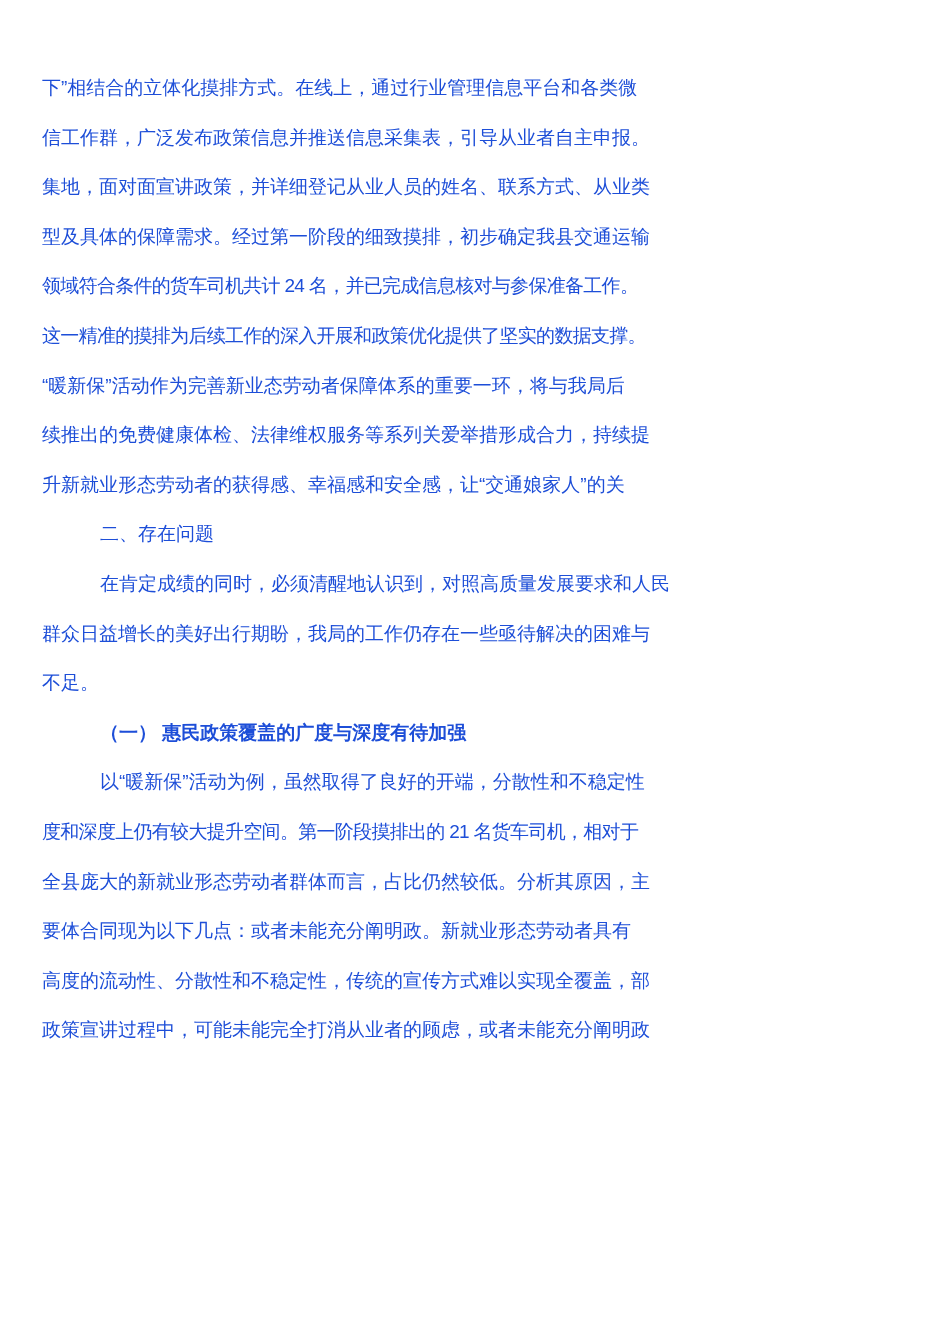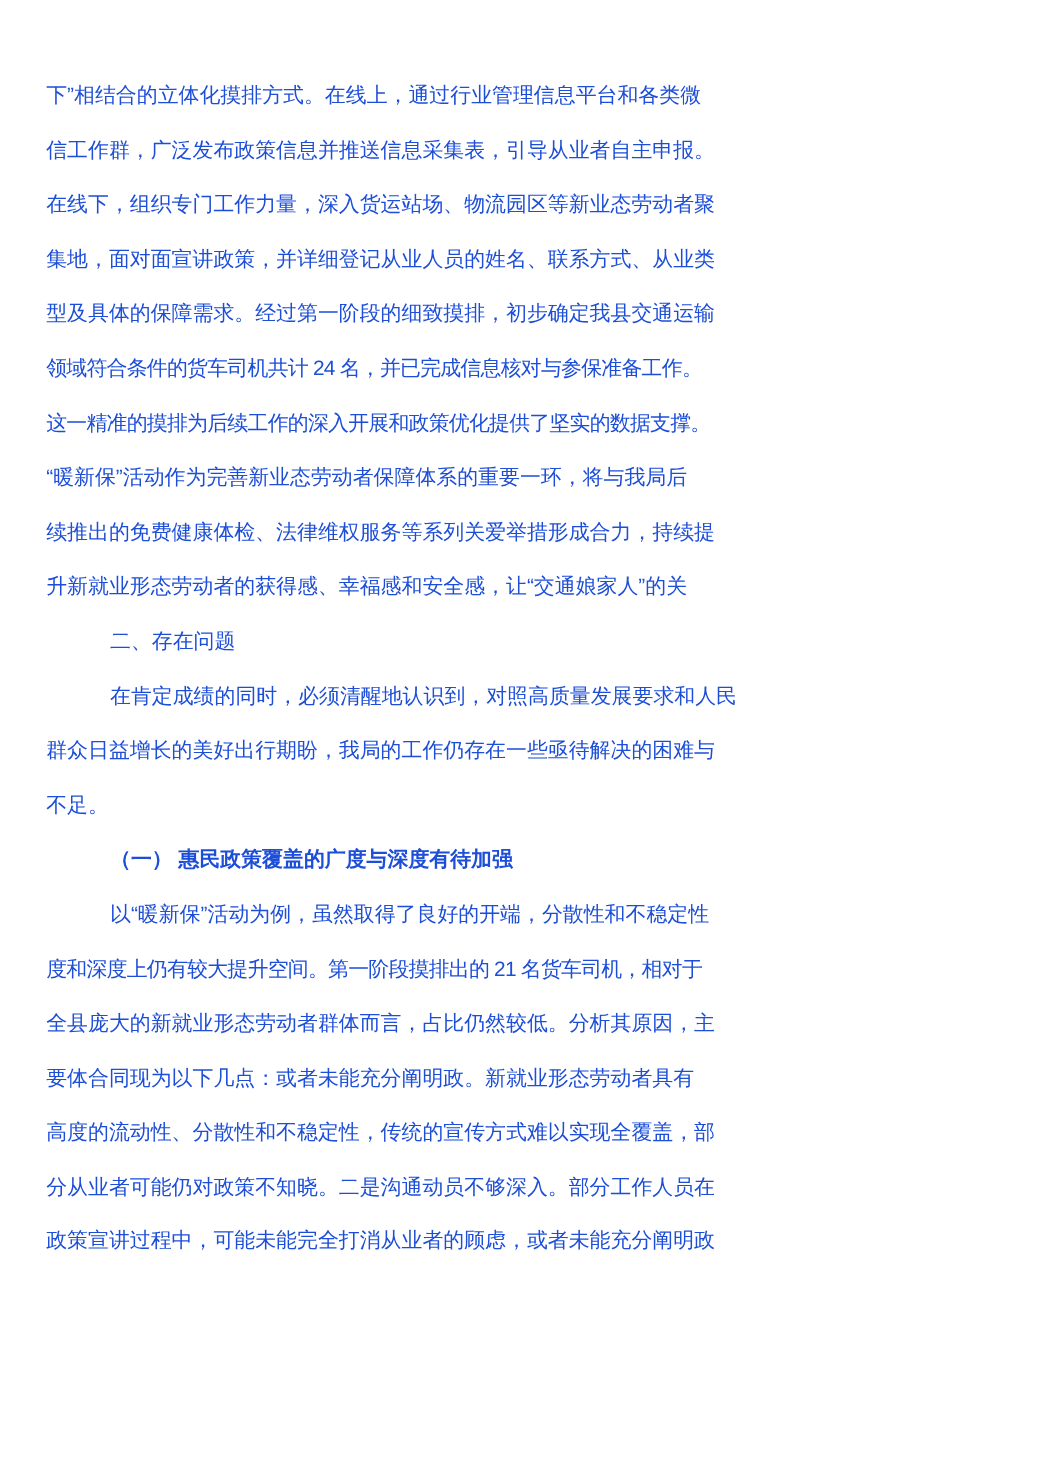--- a/index.html
+++ b/index.html
@@ -48,21 +48,20 @@
   }
 </style>
 </head>
 <body>
 
 <div class="page">
   <div class="doc-body">
       <div class="para">
         <div class="line">下”相结合的立体化摸排方式。在线上，通过行业管理信息平台和各类微</div>
         <div class="line">信工作群，广泛发布政策信息并推送信息采集表，引导从业者自主申报。</div>
-        <div class="line">在线下，组织专门工作力量，深入货运站场、物流园区等新业态劳动者聚</div>
         <div class="line">集地，面对面宣讲政策，并详细登记从业人员的姓名、联系方式、从业类</div>
         <div class="line">型及具体的保障需求。经过第一阶段的细致摸排，初步确定我县交通运输</div>
         <div class="line squeeze">领域符合条件的货车司机共计 24 名，并已完成信息核对与参保准备工作。</div>
         <div class="line squeeze">这一精准的摸排为后续工作的深入开展和政策优化提供了坚实的数据支撑。</div>
         <div class="line">“暖新保”活动作为完善新业态劳动者保障体系的重要一环，将与我局后</div>
         <div class="line">续推出的免费健康体检、法律维权服务等系列关爱举措形成合力，持续提</div>
         <div class="line">升新就业形态劳动者的获得感、幸福感和安全感，让“交通娘家人”的关</div>
       </div>
       <div class="para">
         <div class="line" style="text-indent: 58px;">二、存在问题</div>
@@ -74,17 +73,16 @@
       </div>
       <div class="para bold">
         <div class="line" style="text-indent: 58px;">（一） 惠民政策覆盖的广度与深度有待加强</div>
       </div>
       <div class="para">
         <div class="line" style="text-indent: 58px;">以“暖新保”活动为例，虽然取得了良好的开端，分散性和不稳定性</div>
         <div class="line squeeze">度和深度上仍有较大提升空间。第一阶段摸排出的 21 名货车司机，相对于</div>
         <div class="line">全县庞大的新就业形态劳动者群体而言，占比仍然较低。分析其原因，主</div>
         <div class="line">要体合同现为以下几点：或者未能充分阐明政。新就业形态劳动者具有</div>
         <div class="line">高度的流动性、分散性和不稳定性，传统的宣传方式难以实现全覆盖，部</div>
-        <div class="line">分从业者可能仍对政策不知晓。二是沟通动员不够深入。部分工作人员在</div>
         <div class="line">政策宣讲过程中，可能未能完全打消从业者的顾虑，或者未能充分阐明政</div>
       </div>
     </div>
 </div>
 
 </body></html>

